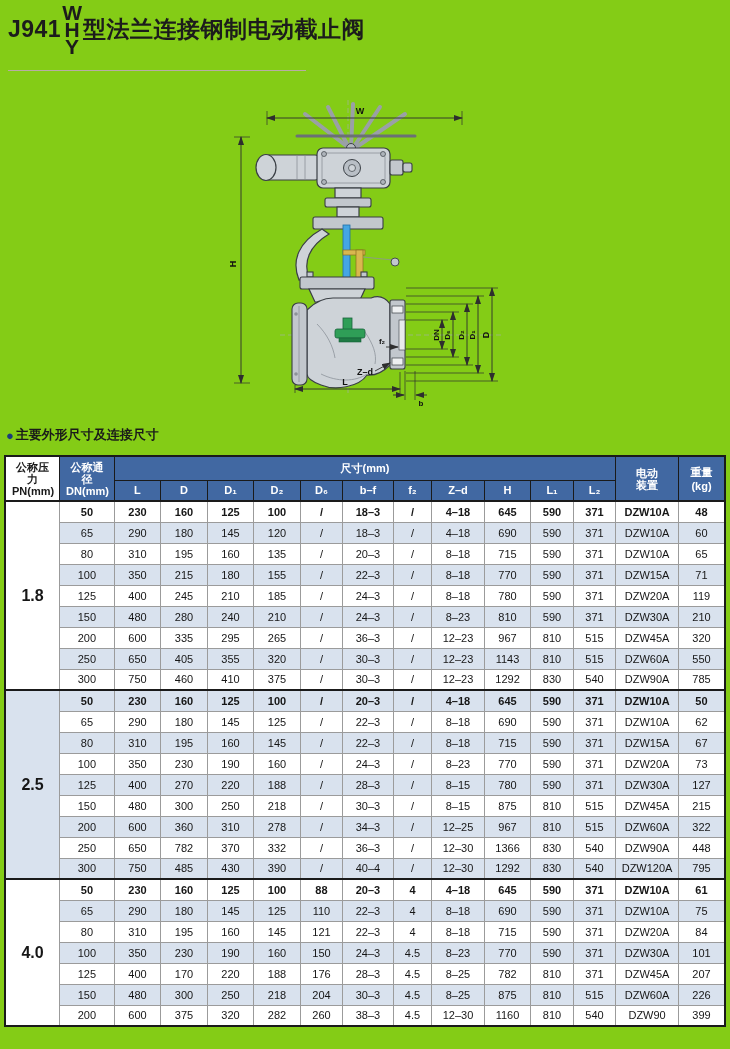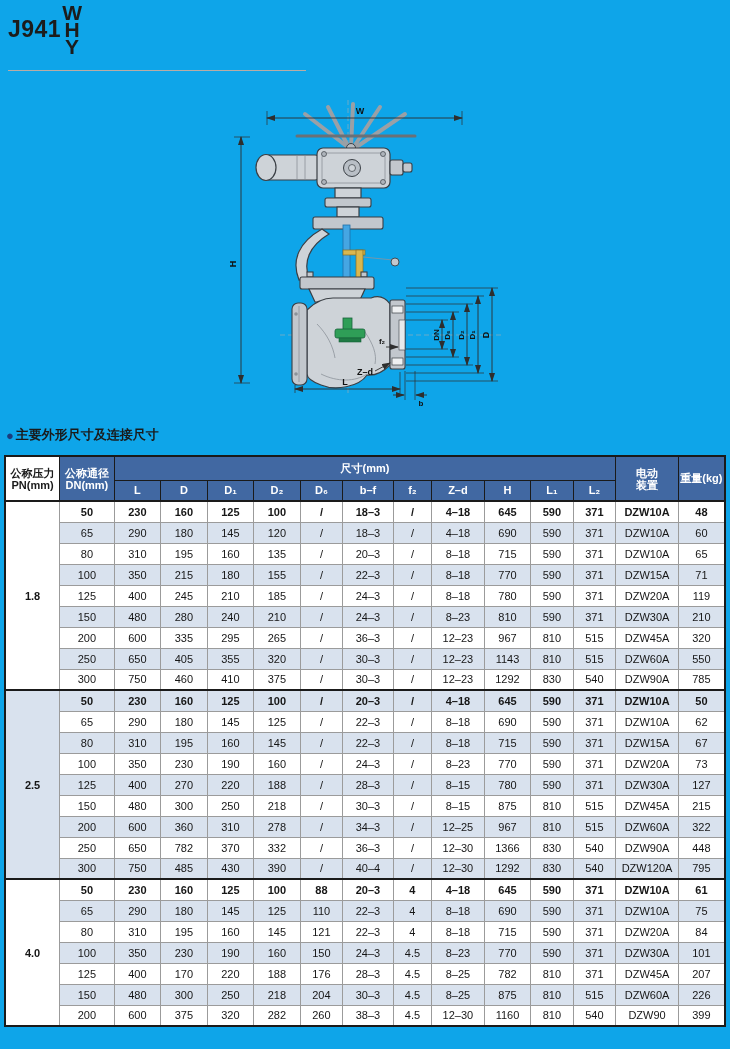--- a/index.html
+++ b/index.html
@@ -1,18 +1,18 @@
 <!DOCTYPE html>
 <html><head>
 <meta charset="utf-8">
 <style>
   * { margin:0; padding:0; box-sizing:border-box; }
   html,body { background:#ffffff; }
   body { font-family:"Liberation Sans","DejaVu Sans",sans-serif; color:#1a1a1a; }
-  #page { position:relative; width:730px; height:1049px; background:#0ea5e9; overflow:hidden; }
+  #page { position:relative; width:730px; height:1049px; background:#84cc16; overflow:hidden; }
 
   
   .title { position:absolute; left:8px; top:4px; display:flex; align-items:center; font-weight:bold; color:#1c1c1c; }
   .t-seg { font-size:23px; letter-spacing:0.5px; }
   .why { display:inline-flex; flex-direction:column; align-items:center; line-height:17px; font-size:21px; margin:0 1px; }
   .rule { position:absolute; left:8px; top:70px; width:298px; height:0; border-top:1px solid #b9aca4; }
 
   
   .diagram { position:absolute; left:225px; top:92px; }
   .dimline { stroke:#2e2e2e; stroke-width:0.9; fill:none; }
@@ -24,43 +24,44 @@
   .dlab { font-family:"Liberation Sans","DejaVu Sans",sans-serif; font-size:9px; font-weight:bold; fill:#111; }
   .dlab-sm { font-size:8px; }
 
   
   .section-head { position:absolute; left:6px; top:426px; font-size:13px; font-weight:bold; display:flex; align-items:center; }
   .bullet { color:#1b3c7c; font-size:13px; margin-right:2px; }
 
   
   table.spec { position:absolute; left:4px; top:455px; width:722px; border-collapse:collapse; table-layout:fixed;
                font-size:11px; border:2px solid #1a1a1a; }
-  table.spec th { background:#4168a2; color:#ffffff; font-weight:bold; border:1px solid #1a1a1a; padding:1px 0;text-align:center; }
+  table.spec th { background:#4168a2; color:#ffffff; font-weight:bold; border:1px solid #1a1a1a; padding:1px 6px;text-align:center; }
   table.spec thead tr:first-child th { height:24px; }
   table.spec thead tr:last-child th { height:21px; border-bottom:2px solid #1a1a1a; }
   table.spec th.pn-h { background:#ffffff; color:#1a1a1a; }
   table.spec th .hl { display:block; line-height:12px; }
   table.spec td { border:1px solid #9b9b9b; text-align:center; height:21px; padding:0; background:#ffffff; color:#161616; }
   table.spec tr.alt td { background:#d9e2ee; }
-  table.spec td.pn { background:#ffffff; font-size:11px; border-left:2px solid #1a1a1a; }
+  table.spec td.pn { background:#ffffff; font-size:16px; border-left:2px solid #1a1a1a; }
   table.spec tr.group-start td { border-top:2px solid #1a1a1a;font-weight:bold; }
   table.spec td:last-child { border-right:2px solid #1a1a1a; }
 </style>
 </head>
 <body>
 
 <div id="page">
 
   <div class="title">
     <span class="t-seg">J941</span>
     <span class="why">
       <i style="font-style:normal">W</i>
       <i style="font-style:normal">H</i>
       <i style="font-style:normal">Y</i>
     </span>
+    <span class="t-seg">型法兰连接钢制电动截止阀</span>
   </div>
   <div class="rule"></div>
 
   <svg class="diagram" width="290" height="330" viewBox="0 0 290 330">
     <defs>
       <marker id="ae" markerWidth="9" markerHeight="8" refX="8" refY="3" orient="auto" markerUnits="userSpaceOnUse">
         <path d="M0,0 L9,3 L0,6 Z" fill="#2e2e2e"></path>
       </marker>
       <marker id="as" markerWidth="9" markerHeight="8" refX="8" refY="3" orient="auto-start-reverse" markerUnits="userSpaceOnUse">
         <path d="M0,0 L9,3 L0,6 Z" fill="#2e2e2e"></path>

